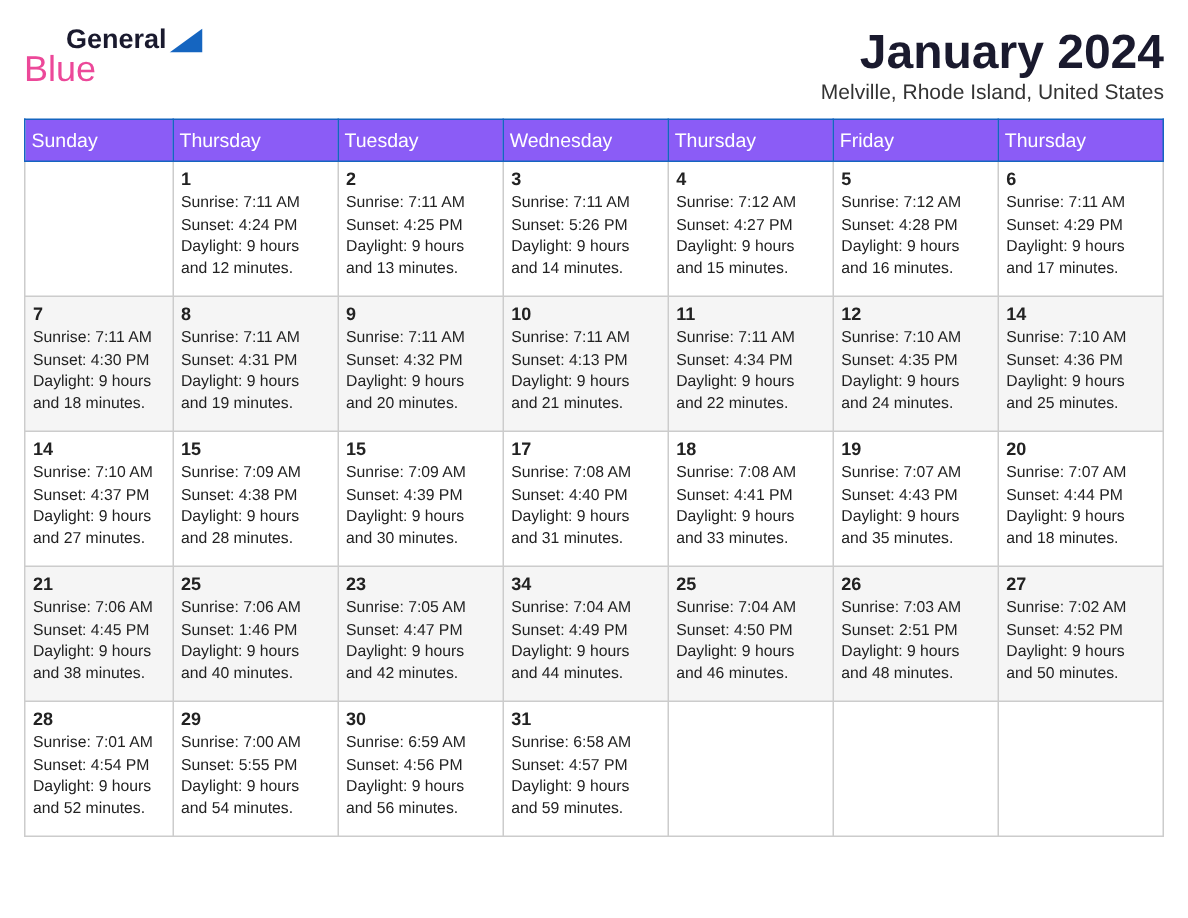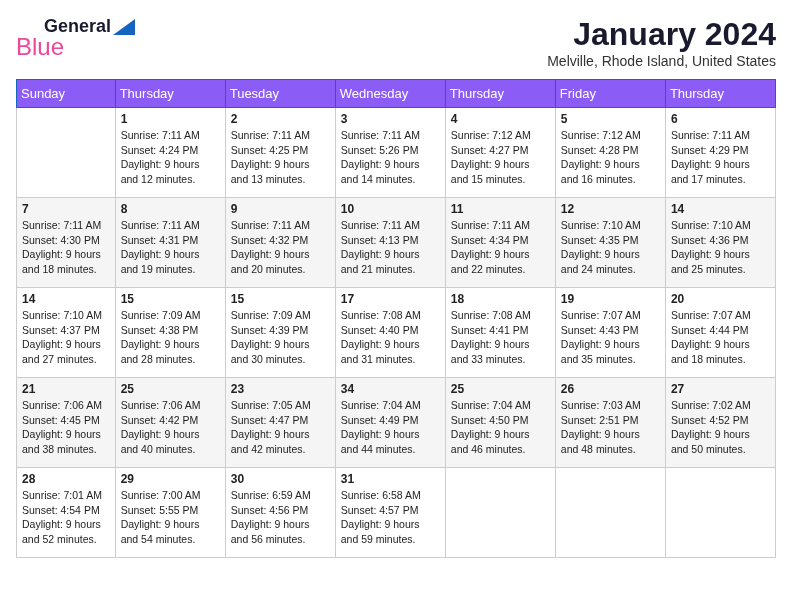--- a/index.html
+++ b/index.html
@@ -260,21 +260,21 @@
         <td>
           <span class="day-num">21</span>
           <span class="cell-line">Sunrise: 7:06 AM</span>
           <span class="cell-line">Sunset: 4:45 PM</span>
           <span class="cell-line">Daylight: 9 hours</span>
           <span class="cell-line">and 38 minutes.</span>
         </td>
         <td>
           <span class="day-num">25</span>
           <span class="cell-line">Sunrise: 7:06 AM</span>
-          <span class="cell-line">Sunset: 4:42 PM</span>
+          <span class="cell-line">Sunset: 1:46 PM</span>
           <span class="cell-line">Daylight: 9 hours</span>
           <span class="cell-line">and 40 minutes.</span>
         </td>
         <td>
           <span class="day-num">23</span>
           <span class="cell-line">Sunrise: 7:05 AM</span>
           <span class="cell-line">Sunset: 4:47 PM</span>
           <span class="cell-line">Daylight: 9 hours</span>
           <span class="cell-line">and 42 minutes.</span>
         </td>

